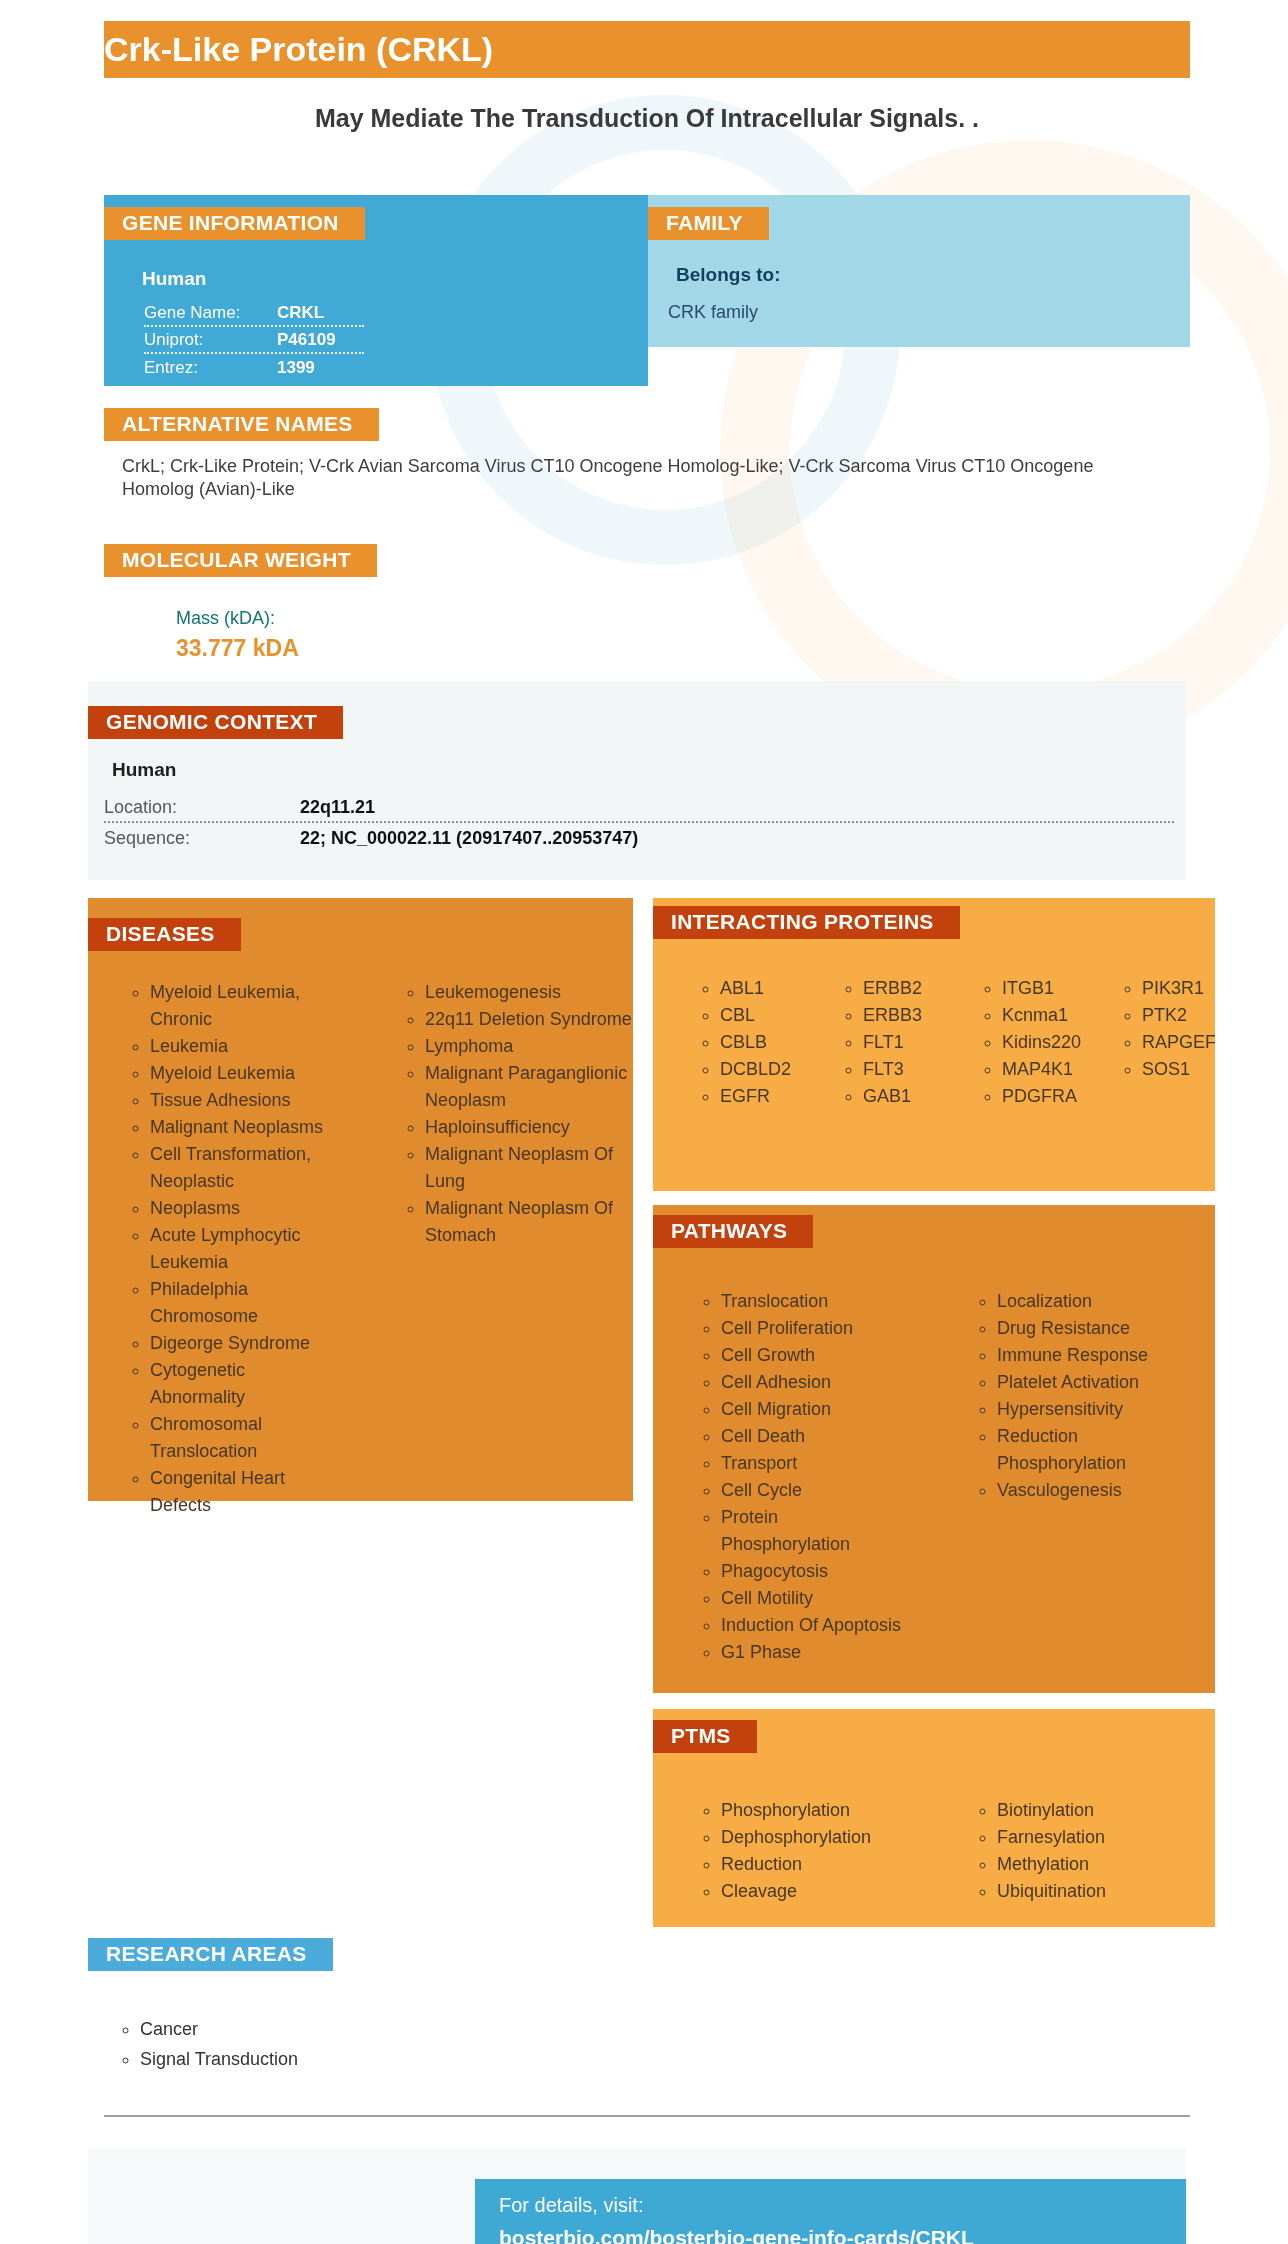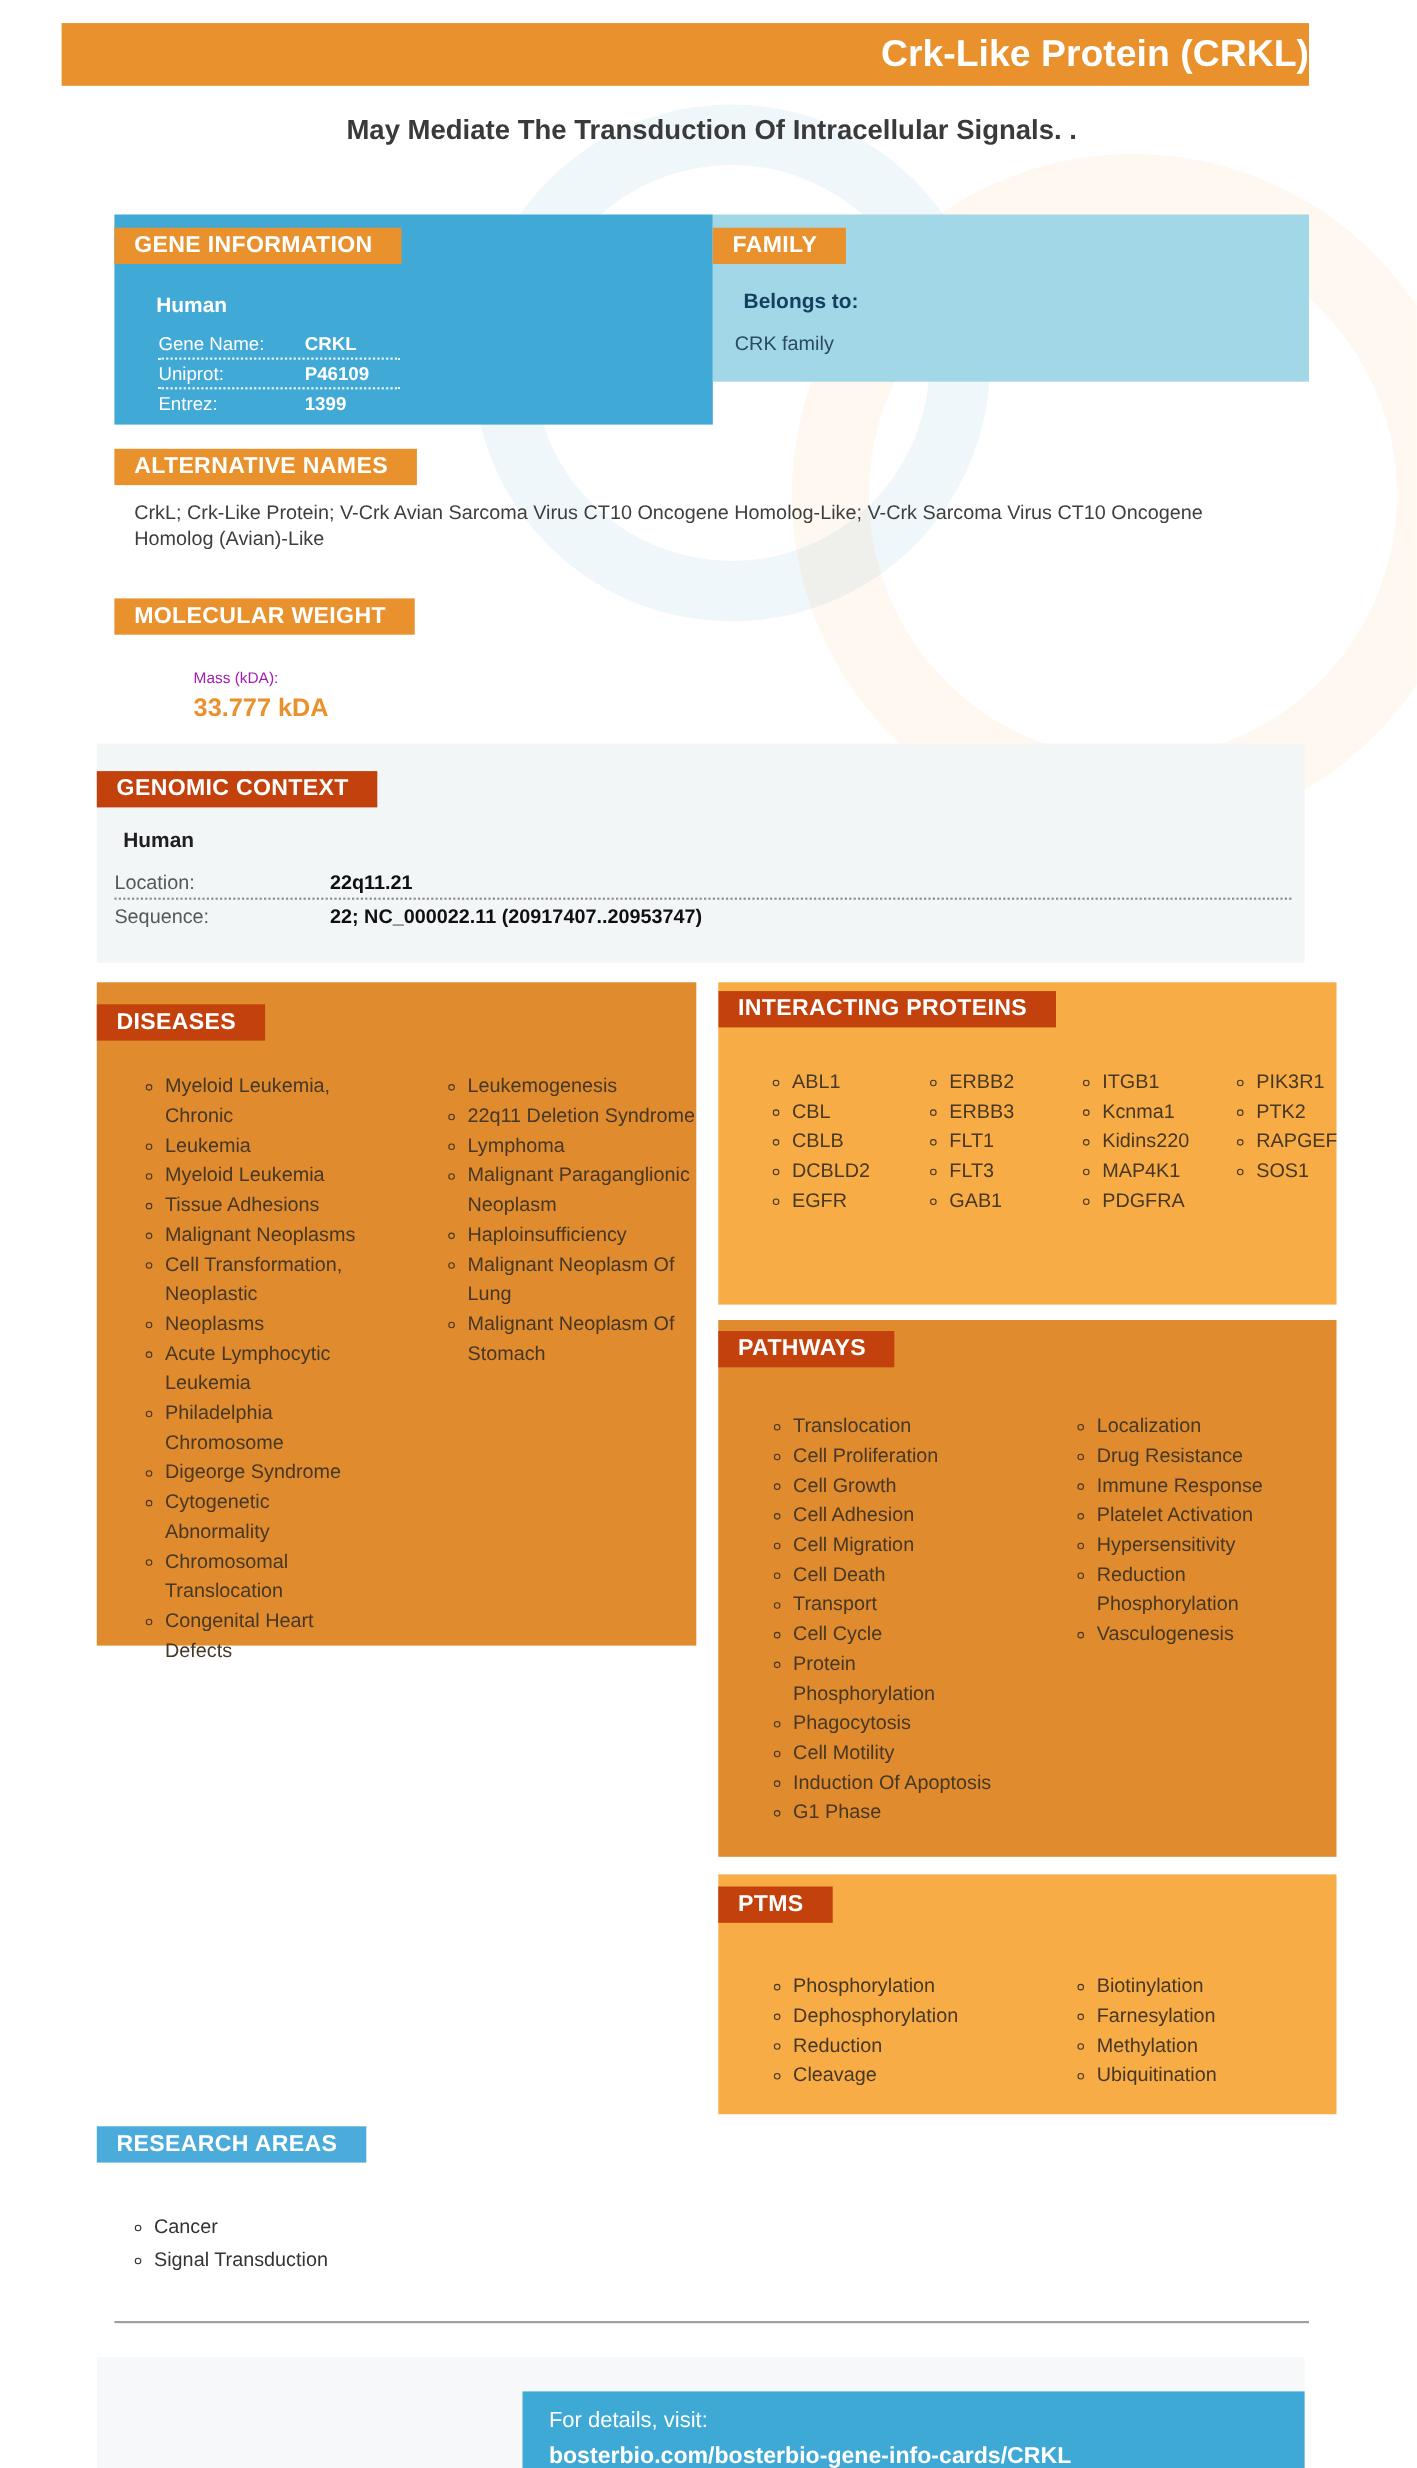--- a/index.html
+++ b/index.html
@@ -5,22 +5,22 @@
 <style>
   * { box-sizing: border-box; }
   html,body { margin:0; padding:0; background:#fff; }
   body { font-family:"Liberation Sans", sans-serif; }
   .page { position:relative; width:1288px; height:2244px; background:#fff; overflow:hidden; }
   .wm { position:absolute; border-radius:50%; z-index:0; pointer-events:none; }
   .wm-blue { top:95px; left:430px; width:470px; height:470px; border:55px solid rgba(100,180,220,0.10); }
   .wm-cream { top:140px; left:720px; width:620px; height:620px; border:70px solid rgba(245,190,110,0.10); }
   .content { position:relative; z-index:1; }
 
-  .title-bar { margin:21px 98px 0 56px; height:57px; line-height:57px; background:#E8912D;
-               color:#fff; text-align:right; font-size:34px; font-weight:bold; }
+  .title-bar { margin:21px 98px 0 104px; height:57px; line-height:57px; background:#E8912D;
+               color:#fff; text-align:left; font-size:34px; font-weight:bold; }
   .subtitle { margin:26px 98px 0 104px; height:30px; text-align:center; font-size:25px;
               font-weight:bold; color:#3a3a3a; }
 
   .tag { display:inline-block; font-size:21px; font-weight:bold; color:#fff; padding:4px 26px 5px 18px;
          letter-spacing:0.3px; }
   .tag-orange { background:#E8912D; }
   .tag-teal { background:#c2410c; }
   .tag-blue { background:#4BACDC; }
 
   .top-row { display:flex; align-items:flex-start; margin:61px 98px 0 104px; }
@@ -34,21 +34,21 @@
   .info-label { width:133px; font-size:17px; color:#fff; }
   .info-value { font-size:17px; font-weight:bold; color:#fff; }
 
   .belongs { margin:24px 0 0 28px; font-size:19px; font-weight:bold; color:#14405f; }
   .family-value { margin:16px 0 0 20px; font-size:18px; color:#2b4a63; }
 
   .altnames-tag { margin:22px 0 0 104px; }
   .altnames-text { margin:14px 0 0 122px; width:985px; font-size:18px; line-height:23px; color:#3e3e3e; }
 
   .mw-tag { margin:43px 0 0 104px; }
-  .mass-label { margin:31px 0 0 176px; font-size:14px; color:#a21caf; }
+  .mass-label { margin:31px 0 0 176px; font-size:18px; color:#0f766e; }
   .mass-value { margin:6px 0 0 176px; font-size:23px; font-weight:bold; color:#E8912D; }
 
   .genomic-card { margin:19px 98px 0 88px; width:1098px; height:199px; background:#F3F6F7; padding-top:25px; }
   .genomic-card .species2 { margin:20px 0 0 24px; font-size:19px; font-weight:bold; color:#1f1f1f; }
   .gc-rows { margin:12px 12px 0 16px; }
   .gc-row { display:flex; height:30px; align-items:center; }
   .gc-row.sep { border-bottom:2px dotted #8f8f8f; }
   .gc-label { width:196px; font-size:18px; color:#55585a; }
   .gc-value { font-size:18px; font-weight:bold; color:#101010; }
 

